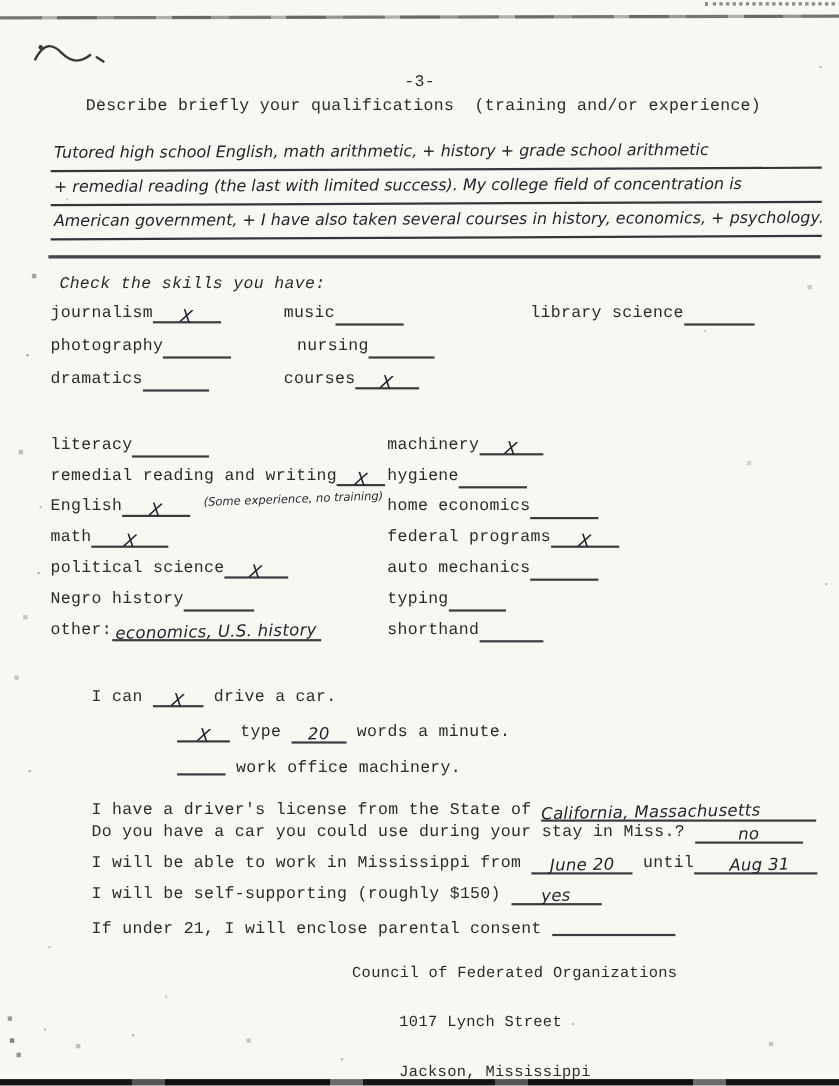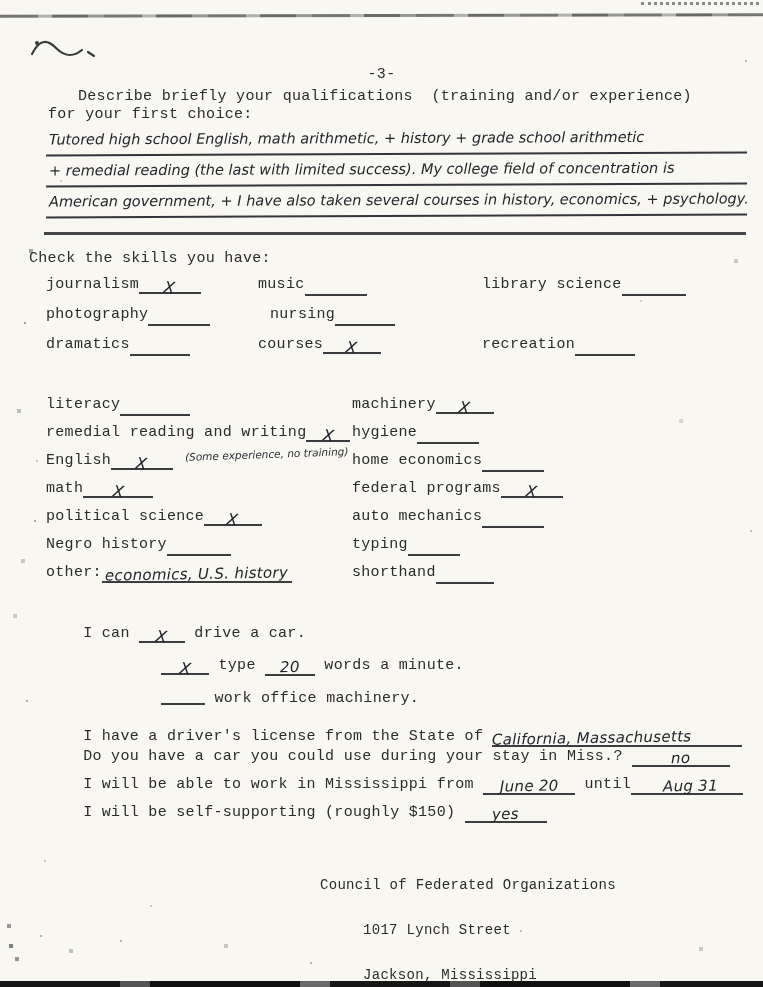--- a/index.html
+++ b/index.html
@@ -80,43 +80,41 @@
   <div class="speckles"></div>
 
   <svg class="abs" style="left:28px; top:34px;" width="80" height="30" viewBox="0 0 80 30">
     <path d="M4,20 C12,4 20,6 28,14 S44,24 54,16 M60,18 l6,4" stroke="#3a3a3a" stroke-width="2.2" fill="none" stroke-linecap="round"></path>
     <circle cx="9" cy="9" r="2" fill="#3a3a3a"></circle>
   </svg>
 
   <div class="abs tw" style="left:0; right:0; top:66px; text-align:center;">-3-</div>
 
   <div class="abs tw" style="left:40px; top:88px;margin-left:38px;">Describe briefly your qualifications  (training and/or experience)</div>
-  <div class="abs tw" style="left:48px; top:106px;">for your first choice:</div>
 
   <div class="hwline" style="top:126px;">Tutored high school English, math arithmetic, + history  + grade school arithmetic</div>
   <div class="hwline" style="top:157px;">+ remedial reading (the last with limited success).  My college field of concentration is</div>
   <div class="hwline" style="top:188px;">American government, + I have also taken several courses in history, economics, + psychology.</div>
   <div class="abs" style="left:44px; top:232px; width:702px; border-bottom:3px solid #46464a;"></div>
 
-  <div class="abs tw" style="left:29px; top:250px;">Check the skills you have:</div>
+  <div class="abs tw" style="left:54px; top:250px;font-style:italic;">Check the skills you have:</div>
 
   <div class="abs" style="left:46px; top:276px; width:700px;">
     <div class="skills-row">
       <div class="skills-c1 tw"><span>journalism</span><span class="blank" style="width:62px;"><span class="xmark">X</span></span></div>
       <div class="skills-c2 tw"><span>music</span><span class="blank" style="width:62px;"><span class="xmark"></span></span></div>
       <div class="skills-c3 tw"><span>library science</span><span class="blank" style="width:64px;"><span class="xmark"></span></span></div>
     </div>
     <div class="skills-row">
       <div class="skills-c2 tw"><span>photography</span><span class="blank" style="width:62px;"><span class="xmark"></span></span></div>
       <div class="skills-c3 tw"><span>nursing</span><span class="blank" style="width:60px;"><span class="xmark"></span></span></div>
     </div>
     <div class="skills-row">
       <div class="skills-c1 tw"><span>dramatics</span><span class="blank" style="width:60px;"><span class="xmark"></span></span></div>
       <div class="skills-c2 tw"><span>courses</span><span class="blank" style="width:58px;"><span class="xmark">X</span></span></div>
-      <div class="skills-c3 tw"><span>recreation</span><span class="blank" style="width:60px;"><span class="xmark"></span></span></div>
     </div>
   </div>
 
 
   <div class="abs" style="left:46px; top:396px; width:700px;">
     <div class="note">(Some experience, no training)</div>
 
     <div class="subj-row">
       <div class="subj-left tw"><span>literacy</span><span class="blank" style="width:70px;"><span class="xmark"></span></span></div>
       <div class="subj-right tw"><span>machinery</span><span class="blank" style="width:58px;"><span class="xmark">X</span></span></div>
@@ -168,20 +166,23 @@
   </div>
 
   <div class="abs tw" style="left:46px; top:759px;">
     <span>I will be able to work in Mississippi from </span><span class="blank" style="width:92px;"><span class="hand fill">June 20</span></span><span> until</span><span class="blank" style="width:106px; text-align:center; padding-left:6px;"><span class="hand fill">Aug 31</span></span>
   </div>
 
   <div class="abs tw" style="left:46px; top:787px;">
     <span>I will be self-supporting (roughly $150) </span><span class="blank" style="width:82px;"><span class="hand fill">yes</span></span>
   </div>
 
+  <div class="abs tw" style="left:46px; top:816px;">
+    <span>If under 21, I will enclose parental consent </span><span class="blank" style="width:112px;"></span>
+  </div>
 
   <div class="abs tw tw-sm footer-block" style="left:320px; top:848px;">
     <div>Council of Federated Organizations</div>
     <div class="footer-indent">1017 Lynch Street</div>
     <div class="footer-indent">Jackson, Mississippi</div>
     
   </div>
 
 </div>
 

